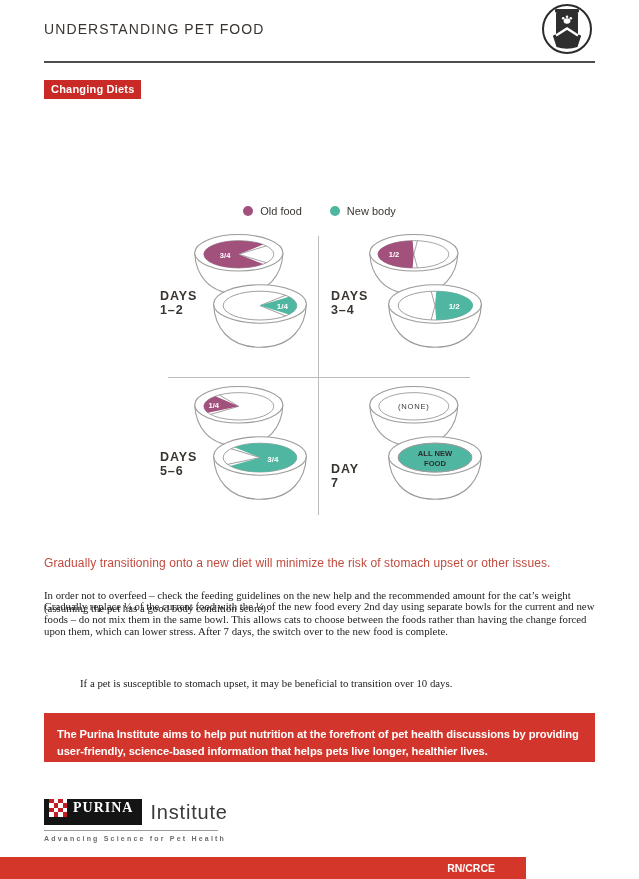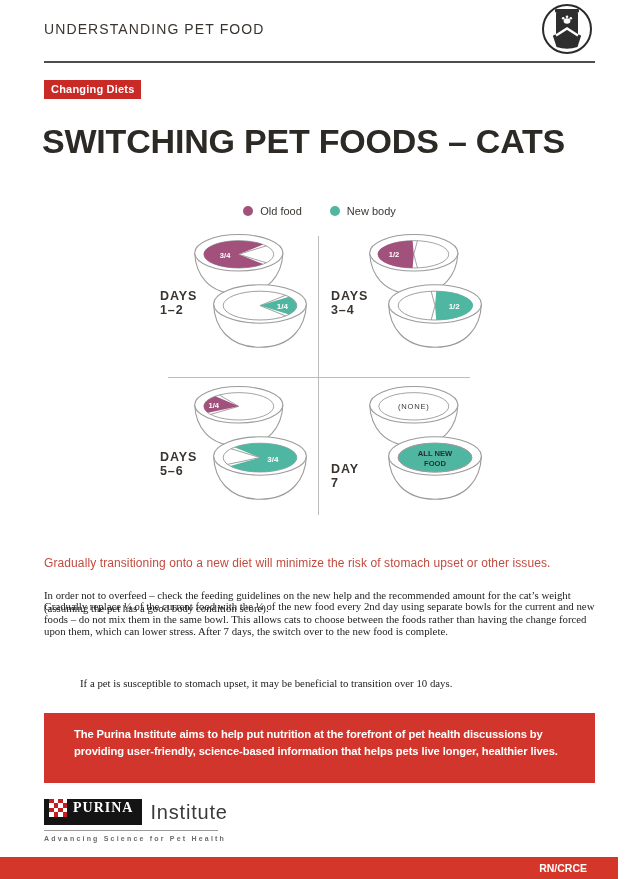--- a/index.html
+++ b/index.html
@@ -41,44 +41,44 @@
     font-size:12px; color:#c04b3f; letter-spacing:0.1px;
   }
   .para {
     position:absolute; left:44px; width:553px;
     font-family:"Liberation Serif", serif; font-size:10.8px; line-height:12.6px; color:#1d1c1b;
   }
   .para-1 { top:589px; }
   .para-2 { top:600px; }
   .para-3 { top:677px;margin-left:36px; }
   .banner {
-    position:absolute; left:44px; top:713px; width:551px; height:70px;
+    position:absolute; left:44px; top:713px; width:551px; height:49px;
     color:#ffffff; font-size:11.2px; font-weight:bold; line-height:16.5px;
-    padding:13px 14px 0 30px; letter-spacing:-0.1px;
+    padding:13px 14px 0 13px; letter-spacing:-0.1px;
   }
   .footer-logo { position:absolute; left:44px; top:799px; }
   .logo-row { display:flex; align-items:center; }
   .logo-black {
     background:#141414; display:flex; align-items:center;
     padding:4px 9px 13px 5px; height:26px;
   }
   .checkerboard { display:grid; grid-template-columns:repeat(4,4.5px); grid-auto-rows:4.5px; }
   .checkerboard span { display:block; }
   .logo-purina {
     font-family:"Liberation Serif", serif; font-weight:bold; font-size:14px;
     color:#ffffff; letter-spacing:1px; margin-left:6px;
   }
   .logo-institute { font-size:20px; color:#3a3a3a; margin-left:8px; letter-spacing:0.8px; }
   .logo-rule { width:174px; height:1px; background:#9a9a9a; margin-top:5px; }
   .logo-tagline {
     margin-top:4px; font-size:7px; font-weight:bold; letter-spacing:2.2px; color:#6b6b6b;
     white-space:nowrap;
   }
   .bottom-bar {
-    position:absolute; left:0; top:857px; width:618px; height:22px;
+    position:absolute; left:0; top:857px; width:526px; height:22px;
     color:#fff; font-size:10.5px; font-weight:bold; text-align:right;
     line-height:22px; padding-right:31px;padding-left:36px;
   }
 </style>
 </head>
 <body>
 
 <div class="page">
 
   <div class="hdr-title">UNDERSTANDING PET FOOD</div>
@@ -93,21 +93,20 @@
       <circle cx="30.8" cy="16.2" r="1.3" fill="#ffffff"></circle>
       <path d="M 13 34 L 41 34 L 37.5 45 Q 27 48.5 16.5 45 Z" fill="#2e2e2e"></path>
       <ellipse cx="27" cy="34" rx="14" ry="3" fill="#2e2e2e"></ellipse>
       <path d="M 16 33.5 L 27 26.5 L 38 33.5" stroke="#ffffff" stroke-width="2.4" fill="none"></path>
     </svg>
   </div>
   <div class="hdr-rule"></div>
 
   <div class="badge" style="background: rgb(202, 42, 37);">Changing Diets</div>
 
-  <div class="main-title">SWITCHING PET FOODS – CATS</div>
 
   <div class="legend">
     <div class="legend-item">
       <span class="legend-dot" style="background: rgb(162, 81, 125);"></span>
       <span class="legend-label">Old food</span>
     </div>
     <div class="legend-item">
       <span class="legend-dot" style="background: rgb(79, 182, 161);"></span>
       <span class="legend-label">New body</span>
     </div>

